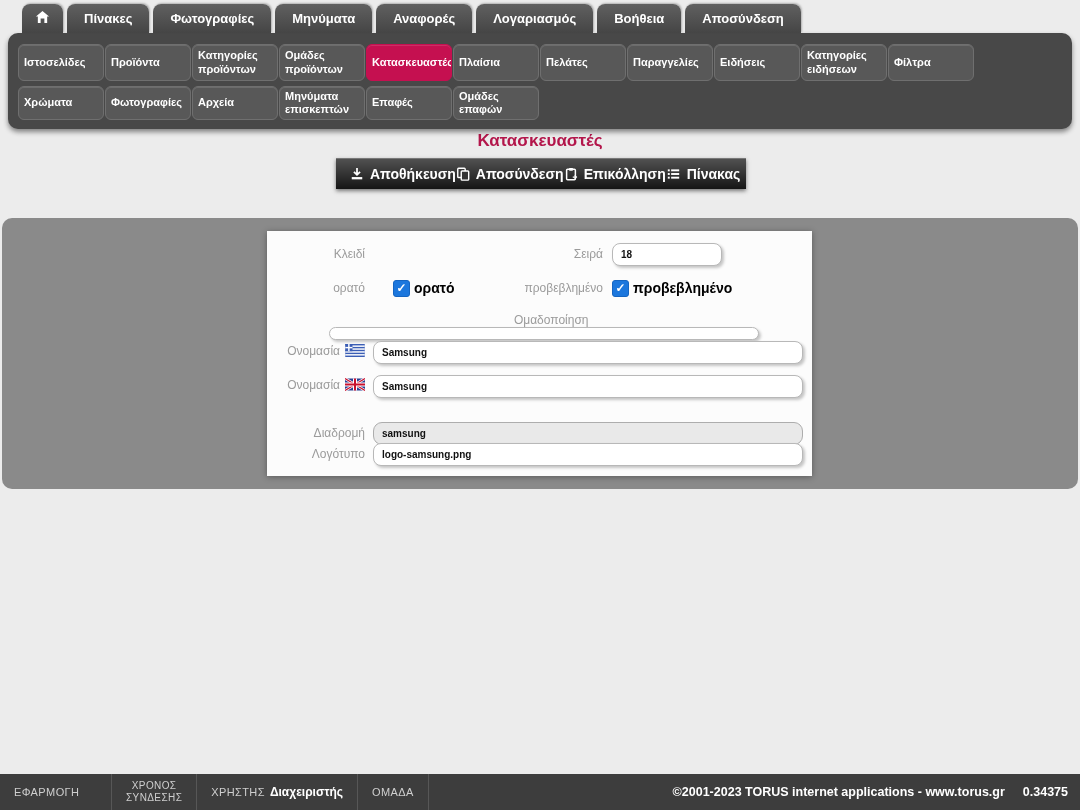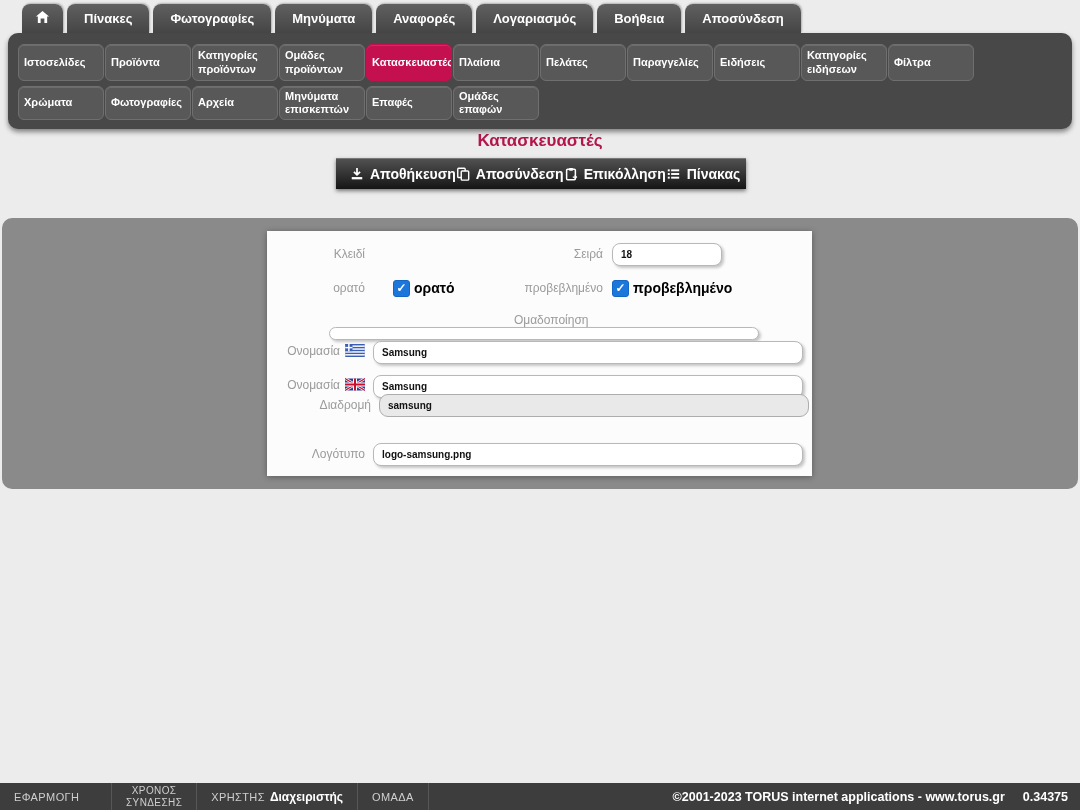--- a/index.html
+++ b/index.html
@@ -86,21 +86,21 @@
   .checkbox {
     width:17px; height:17px; border-radius:3px;
     background:#1c77dd; border:1px solid #1565c2;
     color:#fff; font-size:12px; font-weight:bold;
     display:flex; align-items:center; justify-content:center;
     cursor:pointer;
   }
   .checktext { font-size:14px; font-weight:bold; color:#000; margin-left:4px; }
   
   .footer {
-    position:absolute; bottom:0; left:0; width:100%; height:27px;
+    position:absolute; bottom:0; left:0; width:100%; height:36px;
     background:#3d3d3d; display:flex; align-items:stretch;
     color:#cfcfcf; font-size:11px; letter-spacing:.4px;
   }
   .fseg { display:flex; align-items:center; padding:0 14px; border-right:1px solid #575757; }
   .fseg.first { width:112px; }
   .fseg .stack { display:flex; flex-direction:column; align-items:center; font-size:10px; line-height:1.2; text-align:center; }
   .fseg .uvalue { color:#fff; font-weight:bold; font-size:12px; letter-spacing:0; margin-left:5px; }
   .fspacer { flex:1; }
   .fright { display:flex; align-items:center; padding:0 12px; color:#fff; font-weight:bold; font-size:12.5px; letter-spacing:0; }
   .fright .ver { margin-left:18px; }
@@ -249,21 +249,21 @@
             <path d="M0,0 60,36 M60,0 0,36" stroke="#c8102e" stroke-width="3.5"></path>
             <rect x="24" width="12" height="36" fill="#fff"></rect>
             <rect y="12" width="60" height="12" fill="#fff"></rect>
             <rect x="27" width="6" height="36" fill="#c8102e"></rect>
             <rect y="15" width="60" height="6" fill="#c8102e"></rect>
           </svg></span>
     </span>
     <input class="txtinput" type="text" value="Samsung" style="">
   </div>
 
-  <div class="frow" style="top:162px;padding-left:6px;">
+  <div class="frow" style="top:190px;">
     <span class="lbl">Διαδρομή</span>
     <input class="txtinput readonly" type="text" readonly="" value="samsung" style="">
   </div>
 
   <div class="frow" style="top:211px;">
     <span class="lbl">Λογότυπο</span>
     <input class="txtinput" type="text" value="logo-samsung.png" style="">
   </div>
 
 </div>

